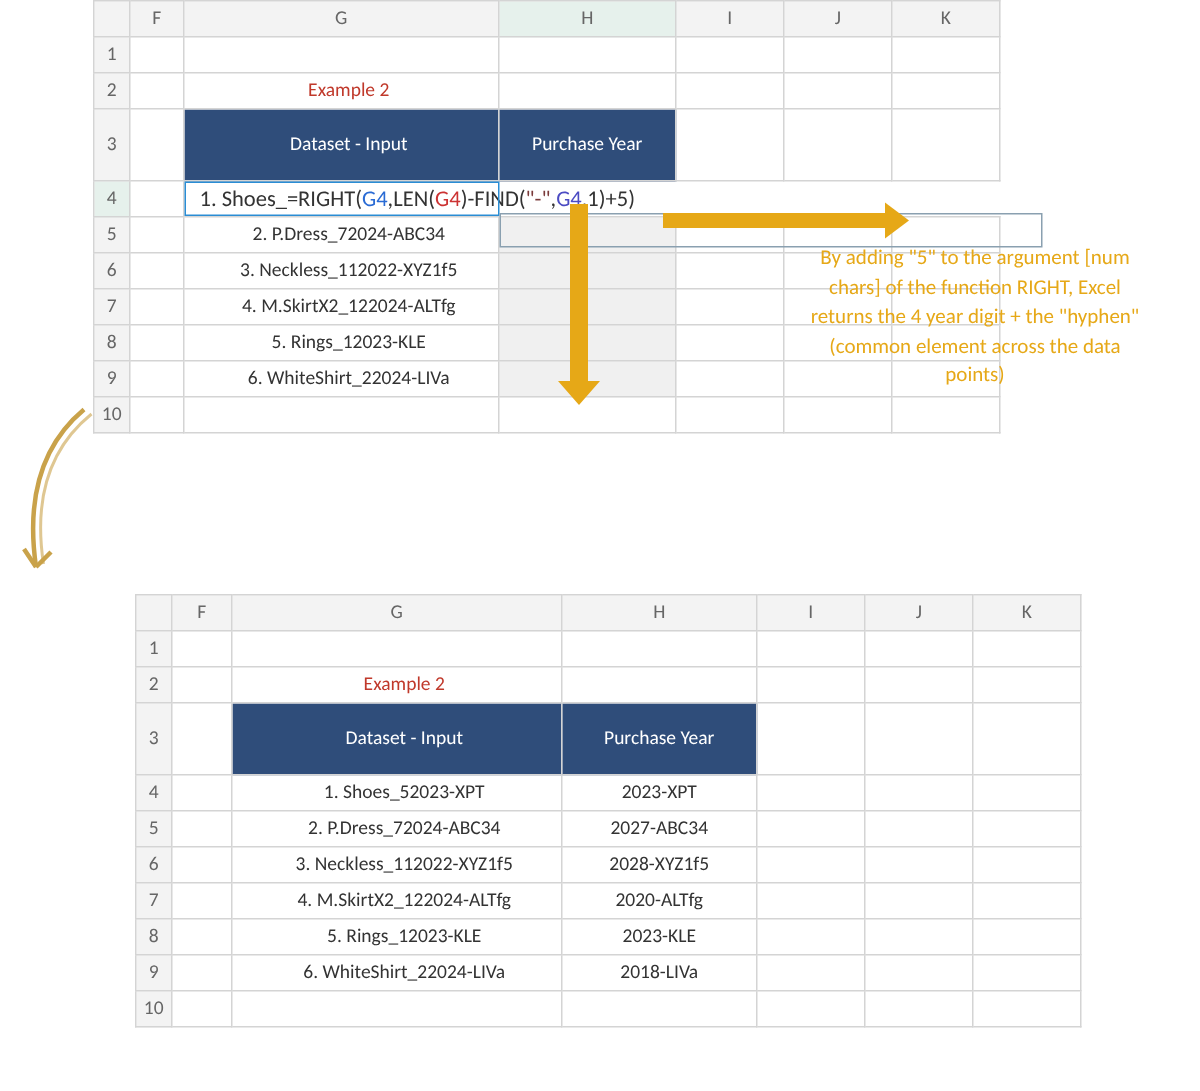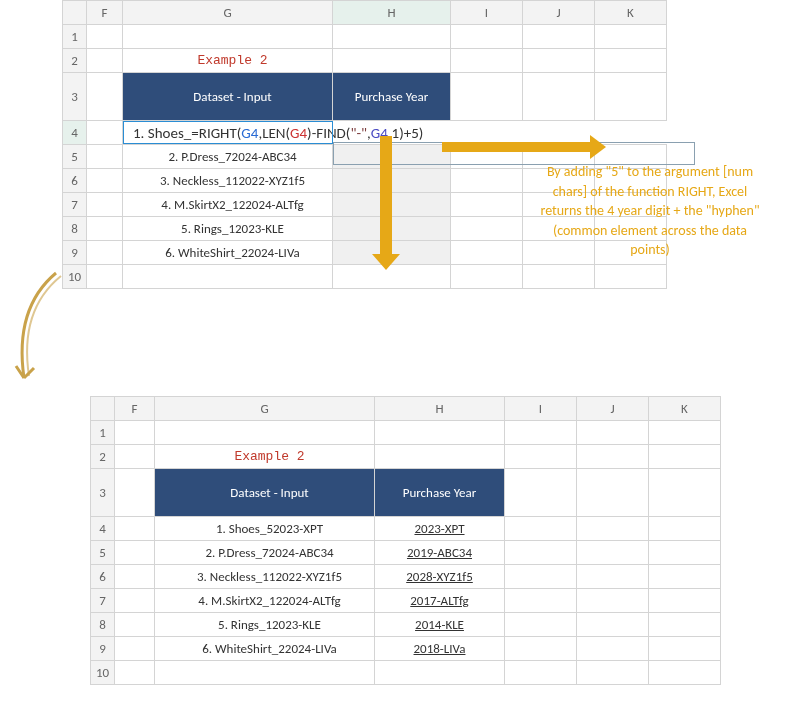--- a/index.html
+++ b/index.html
@@ -62,37 +62,35 @@
   .data-cell {
     text-align: left;
     padding-left: 10px !important;
     color: #333 !important;
     font-size: 15px;
   }
   .center-cell {
     text-align: center;
     color: #333 !important;
     font-size: 15px;
-    text-decoration: underline;
   }
 
   .table-header {
     background: #2f4d7a !important;
     color: #fff !important;
     font-weight: 600;
     font-size: 15px;
   }
   .table-header-tall { height: 48px !important; }
   .example-title {
     color: #c0392b !important;
     font-size: 15px;
     font-weight: 400;
     text-align: left;
     padding-left: 10px !important;
-    font-family: Liberation Mono, monospace;
   }
   .sel-row { background: #e6f1ec !important; }
   .sel-col { background: #e6f1ec !important; }
   .shaded-h { background: #f0f0f0 !important; }
   .formula-wrap {
     position: relative;
     white-space: nowrap;
     font-size: 15px;
     color: #333;
     text-align: left;
@@ -327,48 +325,48 @@
           <td class="data-cell">1. Shoes_52023-XPT</td>
           <td class="center-cell">2023-XPT</td>
           <td></td>
           <td></td>
           <td></td>
         </tr>
     <tr>
           <td class="rowhdr">5</td>
           <td></td>
           <td class="data-cell">2. P.Dress_72024-ABC34</td>
-          <td class="center-cell">2019-ABC34</td>
+          <td class="center-cell">2027-ABC34</td>
           <td></td>
           <td></td>
           <td></td>
         </tr>
     <tr>
           <td class="rowhdr">6</td>
           <td></td>
           <td class="data-cell">3. Neckless_112022-XYZ1f5</td>
           <td class="center-cell">2028-XYZ1f5</td>
           <td></td>
           <td></td>
           <td></td>
         </tr>
     <tr>
           <td class="rowhdr">7</td>
           <td></td>
           <td class="data-cell">4. M.SkirtX2_122024-ALTfg</td>
-          <td class="center-cell">2017-ALTfg</td>
+          <td class="center-cell">2020-ALTfg</td>
           <td></td>
           <td></td>
           <td></td>
         </tr>
     <tr>
           <td class="rowhdr">8</td>
           <td></td>
           <td class="data-cell">5. Rings_12023-KLE</td>
-          <td class="center-cell">2014-KLE</td>
+          <td class="center-cell">2023-KLE</td>
           <td></td>
           <td></td>
           <td></td>
         </tr>
     <tr>
           <td class="rowhdr">9</td>
           <td></td>
           <td class="data-cell">6. WhiteShirt_22024-LIVa</td>
           <td class="center-cell">2018-LIVa</td>
           <td></td>

